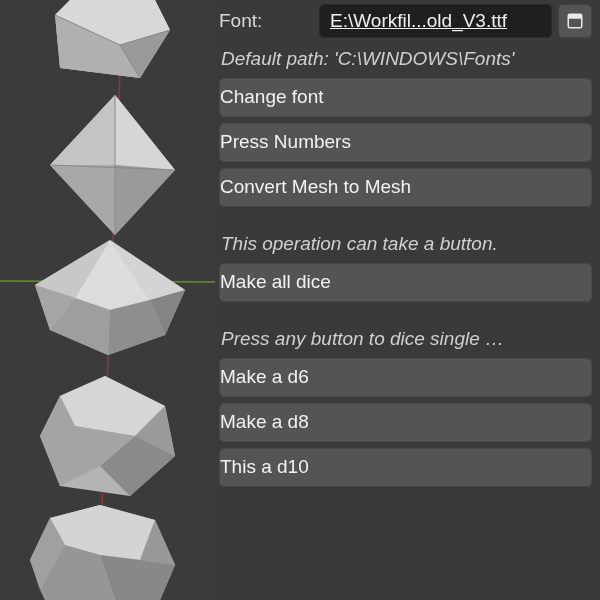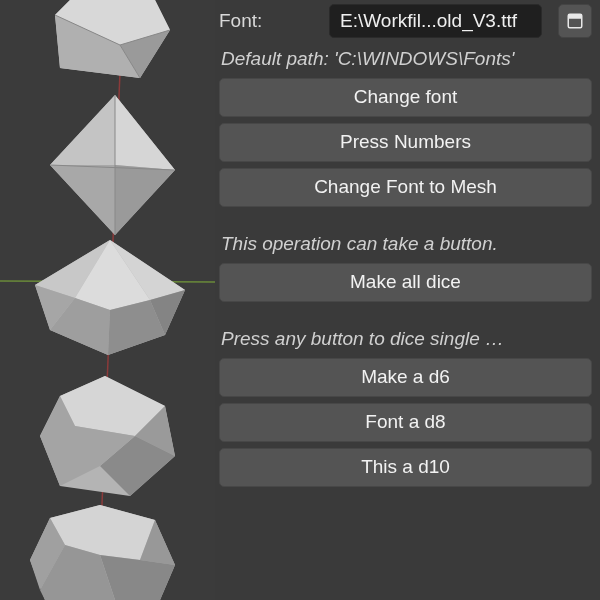--- a/index.html
+++ b/index.html
@@ -20,32 +20,33 @@
   .viewport svg { position: absolute; top: 0; left: 0; }
   .panel {
     flex: 1;
     background: #3a3a3a;
     padding: 4px 8px 4px 4px;
     display: flex;
     flex-direction: column;
     gap: 6px;
     font-size: 19px;
   }
-  .row { display: flex; align-items: center; gap: 16px; }
+  .row { display: flex; align-items: center; gap: 6px; }
   .label-col { width: 94px; color: #d8d8d8; }
   .field {
     flex: 1;
     background: #1f1f1f;
     color: #f0f0f0;
     border-radius: 5px;
     padding: 5px 10px;
     white-space: nowrap;
     overflow: hidden;
     text-overflow: ellipsis;
     border: 1px solid #2a2a2a;
+    text-decoration: underline;
   }
   .icon-btn {
     width: 34px;
     height: 34px;
     background: #545454;
     border-radius: 5px;
     display: flex;
     align-items: center;
     justify-content: center;
     flex-shrink: 0;
@@ -58,21 +59,20 @@
     white-space: nowrap;
     overflow: hidden;
     text-overflow: ellipsis;
     font-style: italic;
   }
   .btn {
     background: #545454;
     color: #f2f2f2;
     border-radius: 5px;
     padding: 7px 0 8px 0;
-    text-align: center;
     border: 1px solid #474747;
     cursor: pointer;
     font-size: 19px;
   }
   .spacer { height: 10px; }
 </style>
 </head>
 <body>
 
 <div class="viewport">
@@ -141,25 +141,25 @@
         <rect x="3" y="3" width="18" height="18" rx="2" fill="none" stroke="#e8e8e8" stroke-width="2"></rect>
         <rect x="3" y="3" width="18" height="6" fill="#e8e8e8"></rect>
       </svg>
     </div>
   </div>
 
   <div class="hint">Default path: 'C:\WINDOWS\Fonts'</div>
 
   <div class="btn">Change font</div>
   <div class="btn">Press Numbers</div>
-  <div class="btn">Change Font to Mesh</div>
+  <div class="btn">Convert Mesh to Mesh</div>
 
   <div class="spacer"></div>
   <div class="hint">This operation can take a button.</div>
   <div class="btn">Make all dice</div>
 
   <div class="spacer"></div>
   <div class="hint">Press any button to dice single …</div>
   <div class="btn">Make a d6</div>
-  <div class="btn">Font a d8</div>
+  <div class="btn">Make a d8</div>
   <div class="btn">This a d10</div>
 
 </div>
 
 </body></html>

